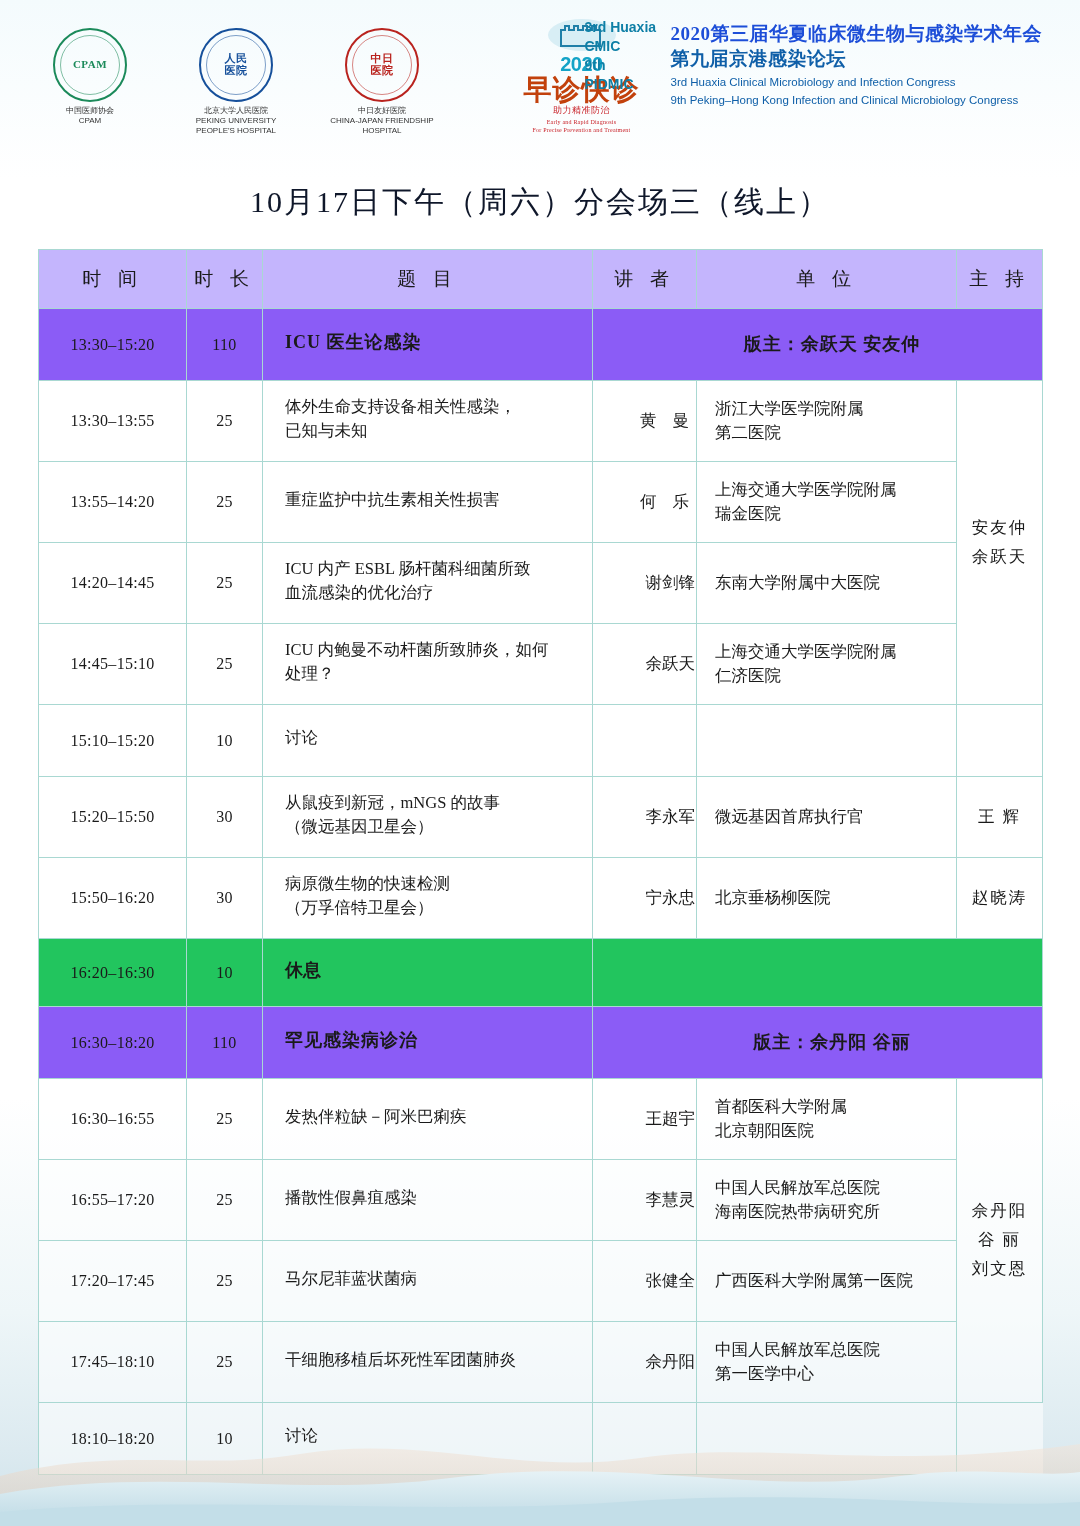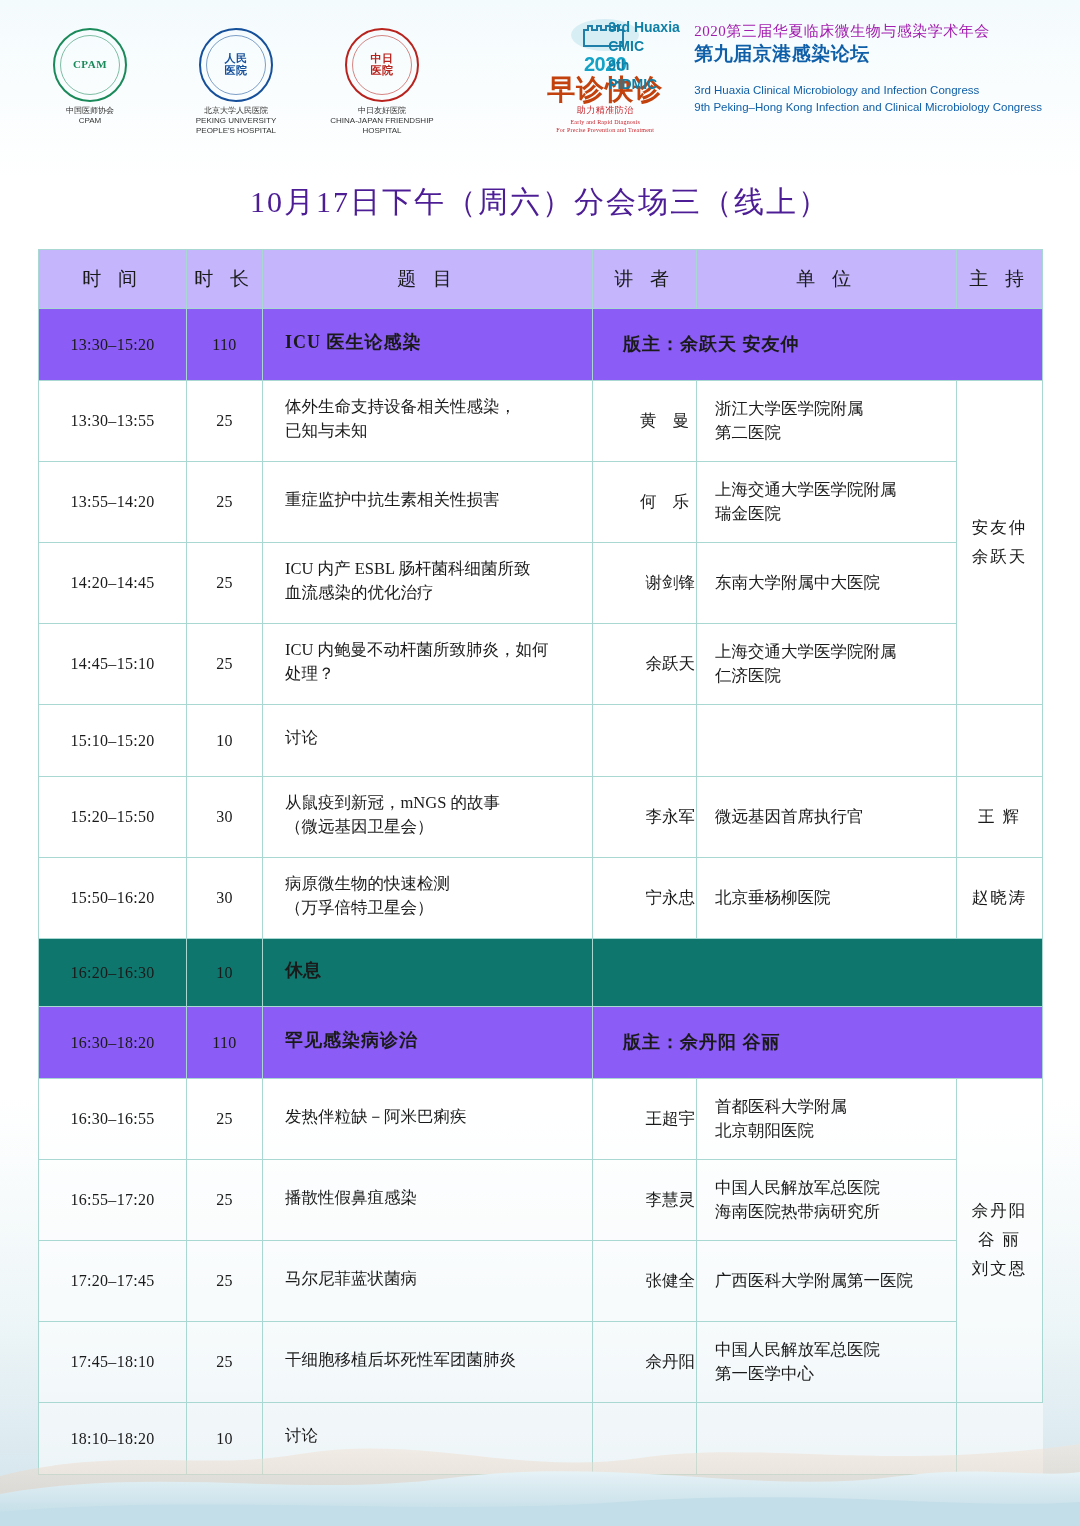--- a/index.html
+++ b/index.html
@@ -141,44 +141,44 @@
     font-family: "Liberation Sans", sans-serif;
     color: #0e7fa6;
     font-size: 14px;
     font-weight: bold;
     line-height: 1.35;
   }
   .brand-right {
     padding-top: 4px;
   }
   .brand-t1 {
-    font-size: 15px;
-    font-weight: normal;
-    color: #a21caf;
+    font-size: 19px;
+    font-weight: bold;
+    color: #1d4ed8;
     letter-spacing: .5px;
     line-height: 1.3;
   }
   .brand-t2 {
     font-size: 19px;
     font-weight: bold;
     color: #0f5fa8;
     letter-spacing: .5px;
     line-height: 1.3;
-    margin-bottom: 16px;
+    margin-bottom: 3px;
   }
   .brand-e1, .brand-e2 {
     font-family: "Liberation Sans", sans-serif;
     font-size: 11.5px;
     color: #0f5fa8;
     line-height: 1.5;
   }
   
   .page-title {
     text-align: center;
-    color: #4c1d95;
+    color: #0f172a;
     font-size: 30px;
     letter-spacing: 2px;
     margin: 22px 0 26px 0;
     font-weight: normal;
     font-family: "Liberation Serif", serif;
   }
   
   .table-wrap {
     padding: 0 38px;
     box-sizing: border-box;
@@ -244,23 +244,24 @@
   tr.session td.title {
     font-weight: bold;
     font-size: 18px;
     letter-spacing: 1px;
   }
   tr.session td.chairs {
     font-weight: bold;
     font-size: 18px;
     padding-left: 30px;
     letter-spacing: 1px;
+    text-align: center;
   }
   tr.break td {
-    background: #0f766e;
+    background: #22c55e;
     height: 52px;
     margin-top: 27px;
   }
   tr.break td.title { font-weight: bold; font-size: 18px; }
   tr.normal td { height: 65px; }
   tr.discuss td { height: 56px; }
 </style>
 </head>
 <body>
 

